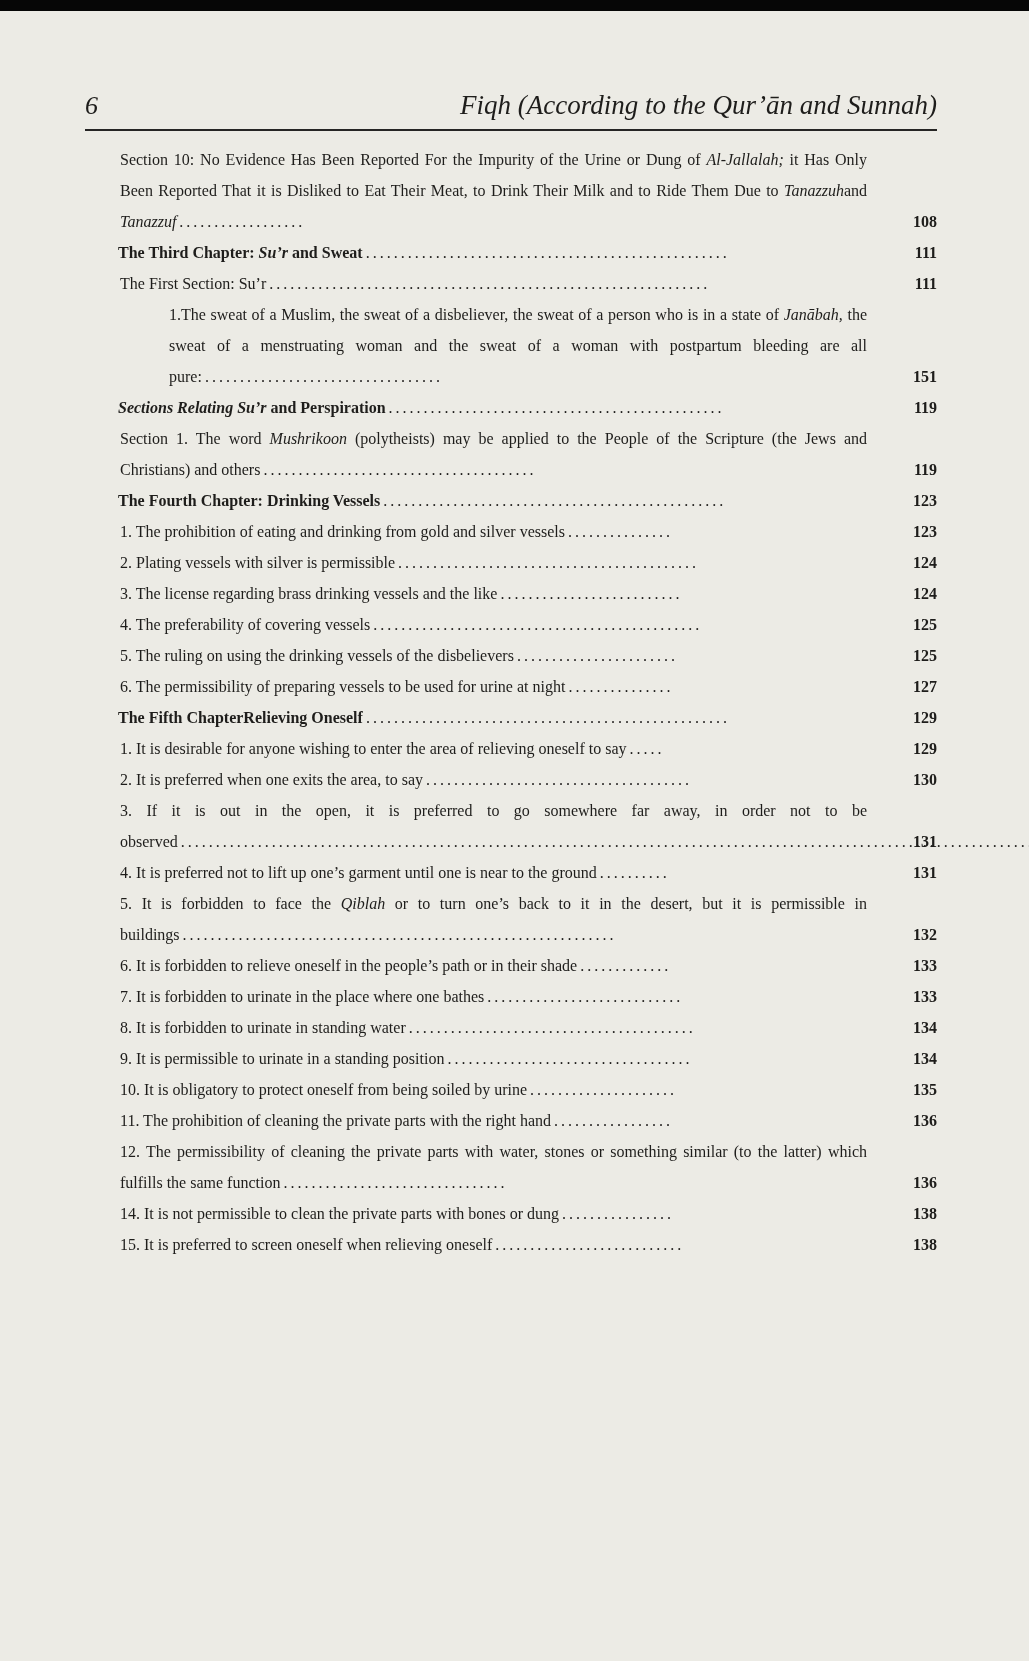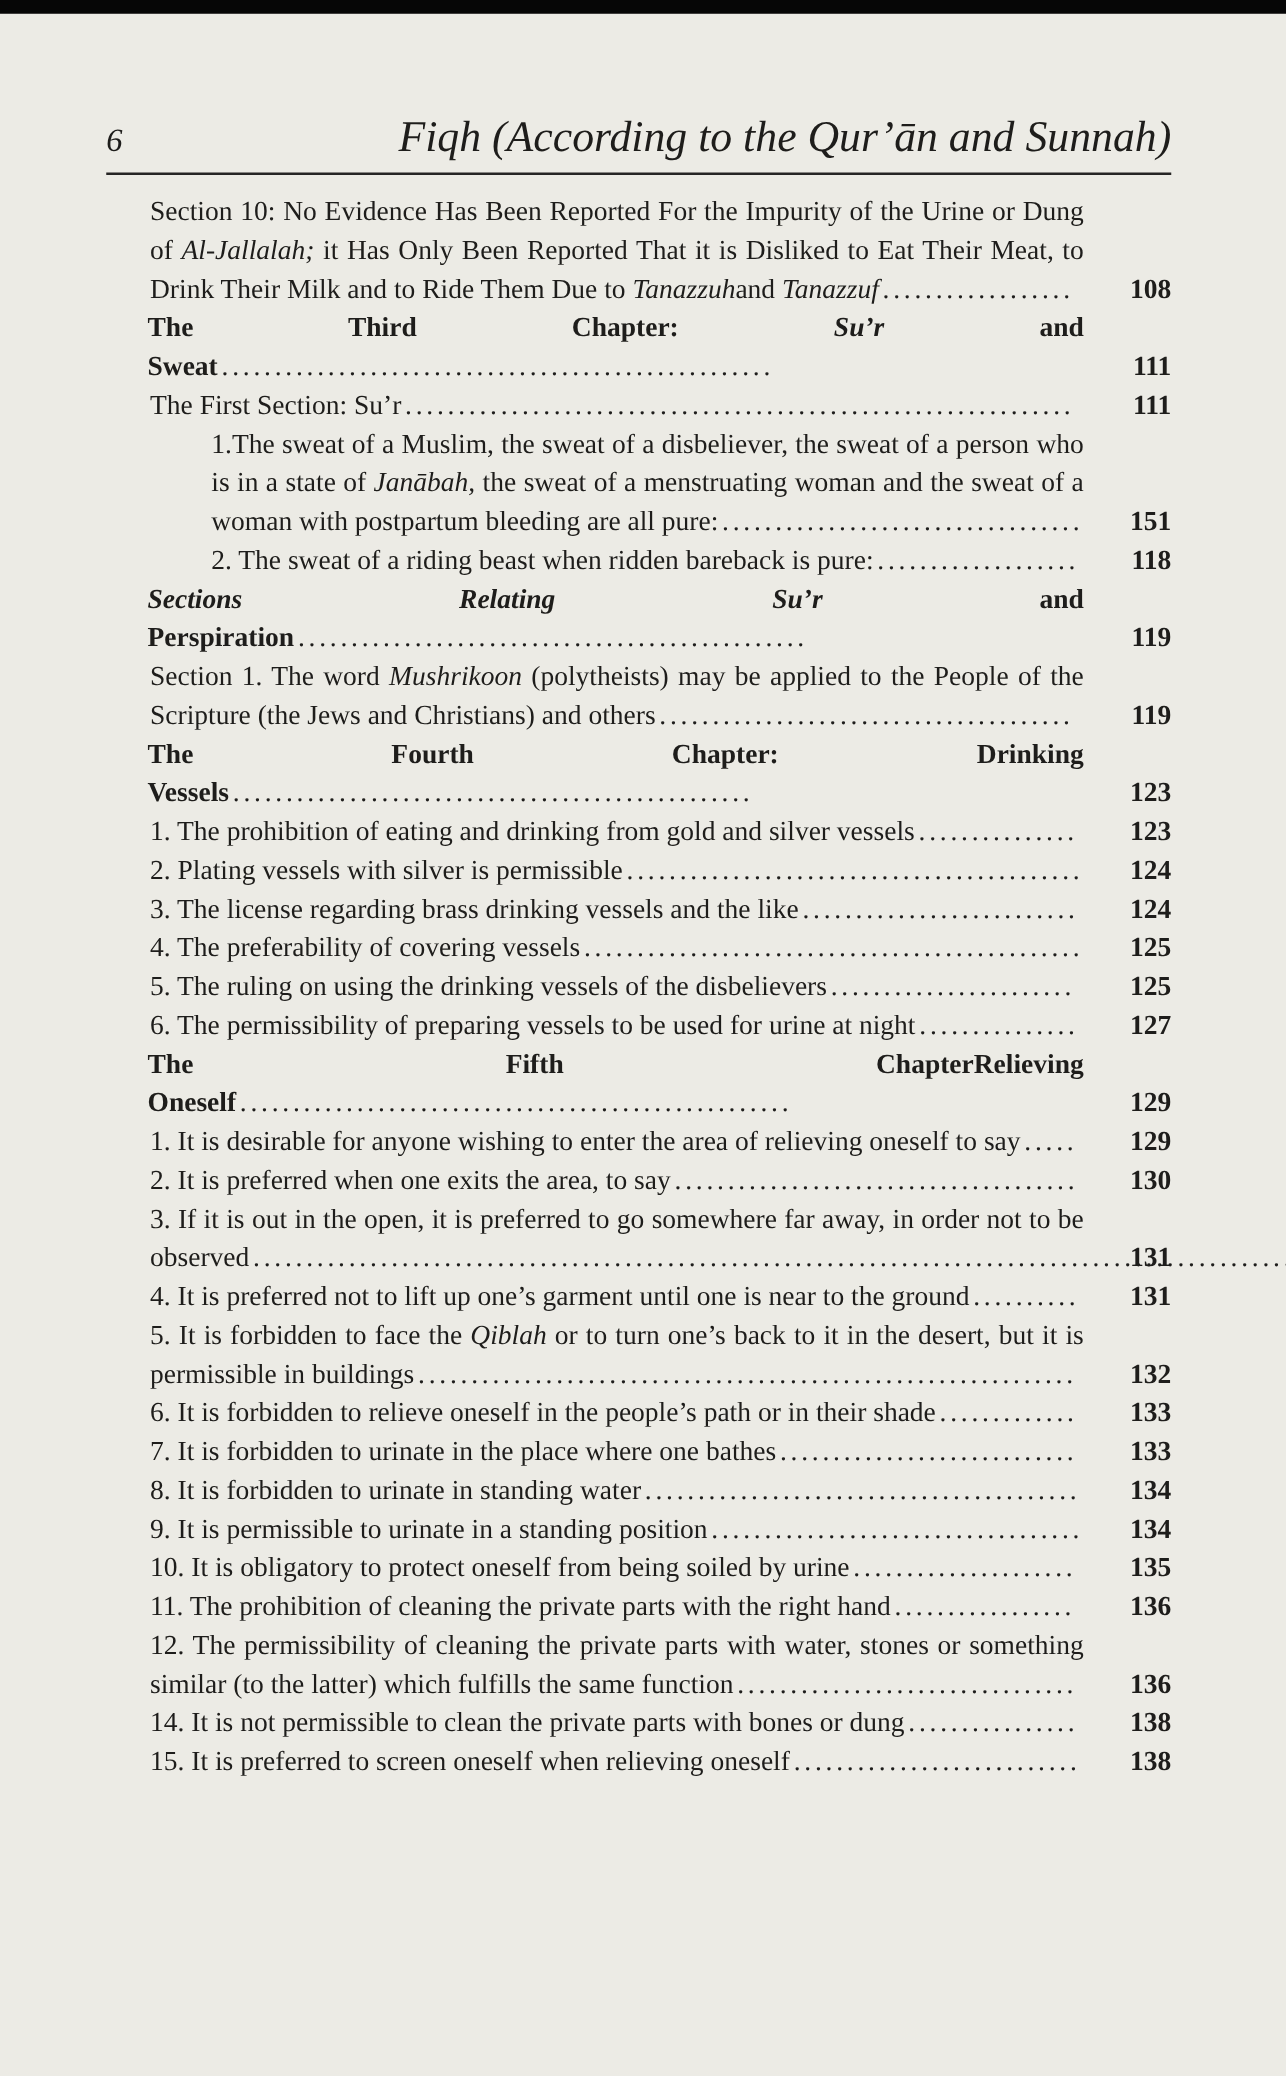--- a/index.html
+++ b/index.html
@@ -31,30 +31,30 @@
     align-items: baseline;
     margin-top: 90px;
     font-size: 27px;
   }
   .folio {
     font-style: italic;
     font-size: 26px;
   }
   .header-title {
     font-style: italic;
-    font-size: 35px;
+    font-size: 27px;
   }
   .rule {
     border-bottom: 2px solid #262524;
     margin-top: 8px;
     height: 0;
   }
   .toc {
     margin-top: 13px;
-    font-size: 22px;
+    font-size: 16px;
     line-height: 31px;
   }
   .toc-entry {
     margin: 0;
     position: relative;
     padding-right: 70px;
     text-align: justify;
   }
   .toc-entry.bold { font-weight: bold; margin-left: 33px; }
   .indent-0 { padding-left: 0; }
@@ -83,21 +83,20 @@
   <div class="header">
     <span class="folio">6</span>
     <span class="header-title">Fiqh (According to the Qur’ān and Sunnah)</span>
   </div>
   <div class="rule"></div>
   <div class="toc">
       <p class="toc-entry indent-1"><span><span>Section 10: No Evidence Has Been Reported For the Impurity of the Urine or Dung of </span><span class="i">Al-Jallalah;</span><span> it Has Only Been Reported That it is Disliked to Eat Their Meat, to Drink Their Milk and to Ride Them Due to </span><span class="i">Tanazzuh</span><span>and </span><span class="i">Tanazzuf</span></span><span class="dots">..................</span><span class="pagenum">108</span></p>
       <p class="toc-entry indent-0 bold"><span><span>The Third Chapter: </span><span class="i">Su’r</span><span> and Sweat</span></span><span class="dots">....................................................</span><span class="pagenum">111</span></p>
       <p class="toc-entry indent-1"><span><span>The First Section: Su’r</span></span><span class="dots">...............................................................</span><span class="pagenum">111</span></p>
       <p class="toc-entry indent-2"><span><span>1.The sweat of a Muslim, the sweat of a disbeliever, the sweat of a person who is in a state of </span><span class="i">Janābah,</span><span> the sweat of a menstruating woman and the sweat of a woman with postpartum bleeding are all pure:</span></span><span class="dots">..................................</span><span class="pagenum">151</span></p>
-      <p class="toc-entry indent-2"><span><span>2. The sweat of a riding beast when ridden bareback is pure:</span></span><span class="dots">...................</span><span class="pagenum">118</span></p>
       <p class="toc-entry indent-0 bold"><span><span class="i">Sections Relating Su’r </span><span>and Perspiration</span></span><span class="dots">................................................</span><span class="pagenum">119</span></p>
       <p class="toc-entry indent-1"><span><span>Section 1. The word </span><span class="i">Mushrikoon</span><span> (polytheists) may be applied to the People of the Scripture (the Jews and Christians) and others</span></span><span class="dots">.......................................</span><span class="pagenum">119</span></p>
       <p class="toc-entry indent-0 bold"><span><span>The Fourth Chapter: Drinking Vessels</span></span><span class="dots">.................................................</span><span class="pagenum">123</span></p>
       <p class="toc-entry indent-1"><span><span>1. The prohibition of eating and drinking from gold and silver vessels</span></span><span class="dots">...............</span><span class="pagenum">123</span></p>
       <p class="toc-entry indent-1"><span><span>2. Plating vessels with silver is permissible</span></span><span class="dots">...........................................</span><span class="pagenum">124</span></p>
       <p class="toc-entry indent-1"><span><span>3. The license regarding brass drinking vessels and the like</span></span><span class="dots">..........................</span><span class="pagenum">124</span></p>
       <p class="toc-entry indent-1"><span><span>4. The preferability of covering vessels</span></span><span class="dots">...............................................</span><span class="pagenum">125</span></p>
       <p class="toc-entry indent-1"><span><span>5. The ruling on using the drinking vessels of the disbelievers</span></span><span class="dots">.......................</span><span class="pagenum">125</span></p>
       <p class="toc-entry indent-1"><span><span>6. The permissibility of preparing vessels to be used for urine at night</span></span><span class="dots">...............</span><span class="pagenum">127</span></p>
       <p class="toc-entry indent-0 bold"><span><span>The Fifth ChapterRelieving Oneself</span></span><span class="dots">....................................................</span><span class="pagenum">129</span></p>

